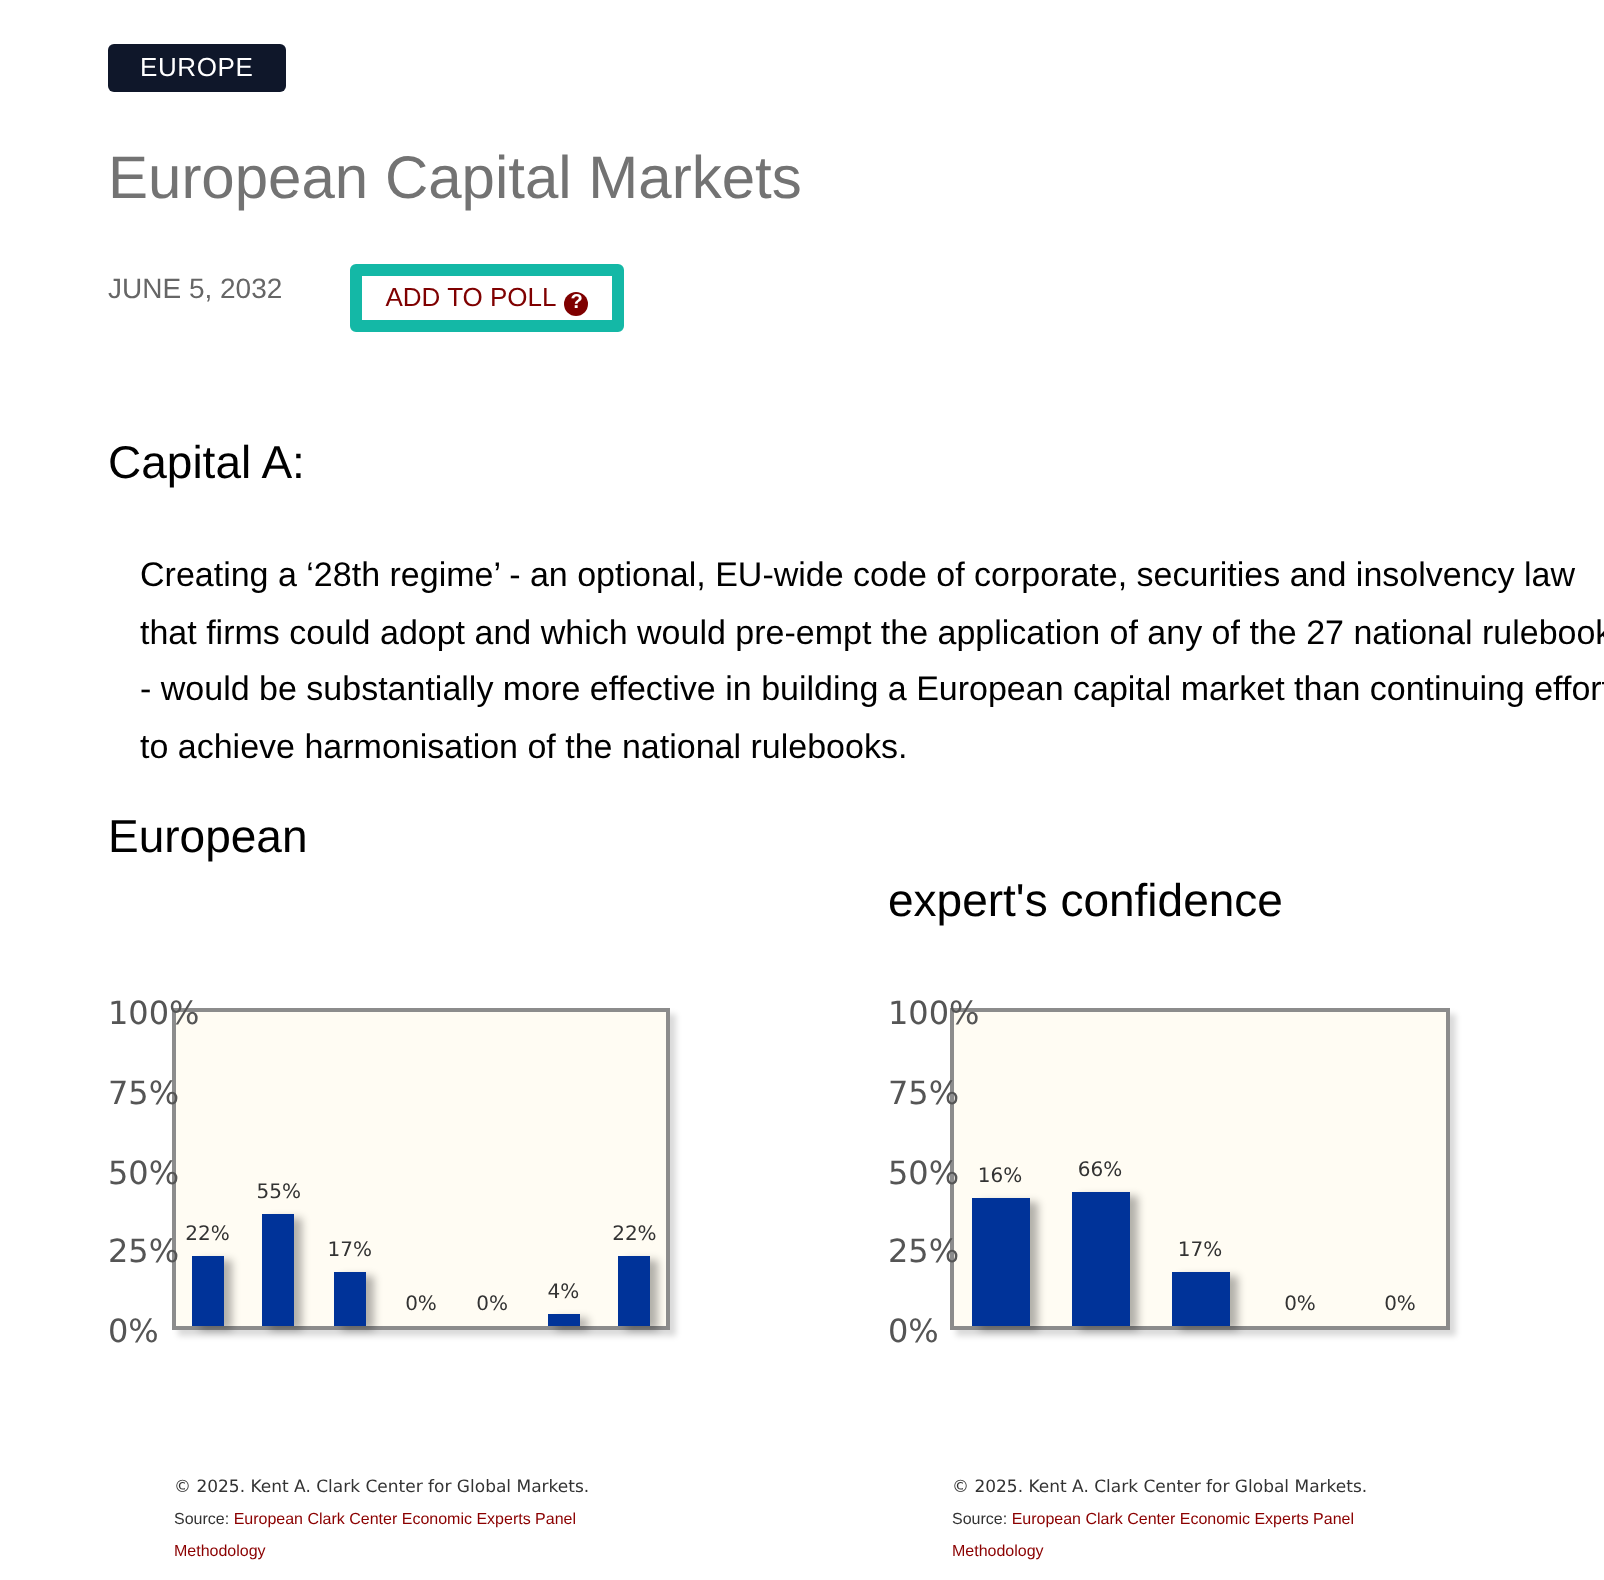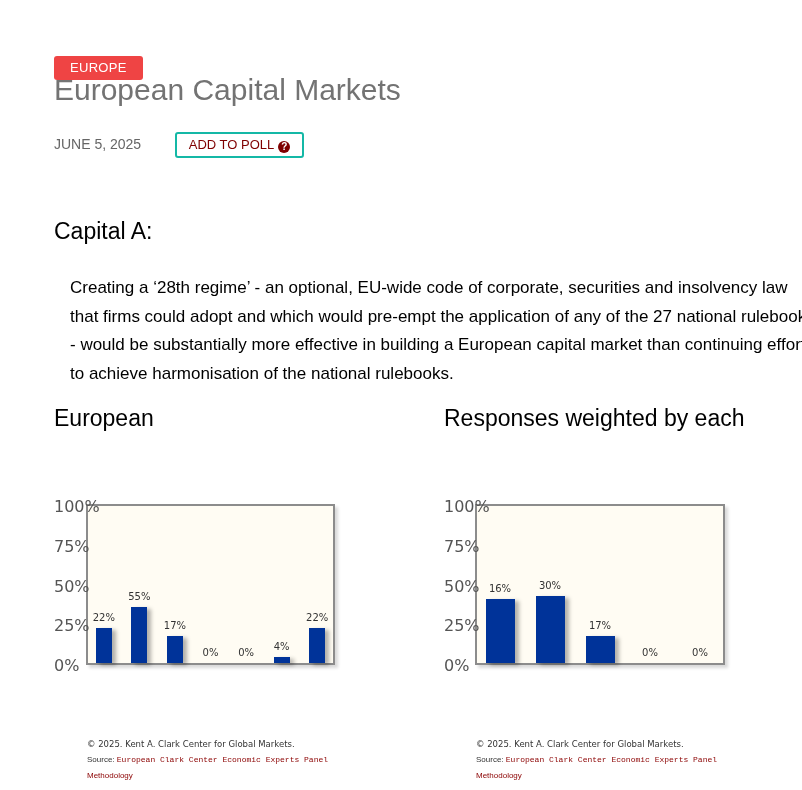--- a/index.html
+++ b/index.html
@@ -1,47 +1,47 @@
 <!DOCTYPE html>
 <html><head>
 <meta charset="utf-8">
 <style>
   html, body { margin:0; padding:0; background:#ffffff; }
   body { width:802px; height:790px; position:relative; overflow:hidden; font-family:"Liberation Sans", sans-serif; color:#000; }
-  .tag { position:absolute; left:54px; top:22px; height:24px; padding:0 16px; background:#ef4444; color:#fff; border-radius:3px; font-size:13px; line-height:24px; letter-spacing:0.3px;margin-top:34px; }
+  .tag { position:absolute; left:54px; top:22px; height:24px; padding:0 16px; background:#0f172a; color:#fff; border-radius:3px; font-size:13px; line-height:24px; letter-spacing:0.3px; }
   .title { position:absolute; left:54px; top:68px; font-size:30px; line-height:44px; color:#737373; margin:0; font-weight:normal; }
   .date { position:absolute; left:54px; top:136px; font-size:14px; color:#666; }
-  .addpoll { position:absolute; left:175px; top:132px; width:125px; height:22px; border:2px solid #14b8a6; border-radius:3px; background:#fff; color:#7f0000; font-size:13px; font-family:"Liberation Sans", sans-serif; line-height:22px; padding:0; text-align:center; box-sizing:content-box; }
+  .addpoll { position:absolute; left:175px; top:132px; width:125px; height:22px; border:6px solid #14b8a6; border-radius:3px; background:#fff; color:#7f0000; font-size:13px; font-family:"Liberation Sans", sans-serif; line-height:22px; padding:0; text-align:center; box-sizing:content-box; }
   .qmark { display:inline-block; width:12px; height:12px; border-radius:50%; background:#7f0000; color:#fff; font-size:10px; line-height:12px; text-align:center; font-weight:bold; margin-left:4px; vertical-align:-1px; }
   .qtitle { position:absolute; left:54px; top:218px; font-size:23px; margin:0; font-weight:normal; }
   .qtext { position:absolute; left:54px; top:258px; width:745px; font-size:17px; line-height:28.5px; margin:16px; }
   .resp-h { position:absolute; font-size:23px; line-height:32px; margin:0; font-weight:normal; }
   .chart { position:absolute; font-family:"DejaVu Sans", sans-serif; }
   .plot { position:absolute; background:#fffcf3; border:2px solid #8c8c8c; box-shadow:3px 3px 3px rgba(0,0,0,0.15); box-sizing:border-box; }
   .ytick { position:absolute; font-size:16px; color:#555; }
   .bar { position:absolute; background:#003399; box-shadow:4px 2px 4px rgba(0,0,0,0.3); }
   .blabel { position:absolute; font-size:10px; color:#333; width:40px; text-align:center; }
   .copy { position:absolute; font-size:8.5px; color:#333; font-family:"DejaVu Sans", sans-serif; }
   .src { position:absolute; font-size:8px; color:#333; font-family:"Liberation Sans", sans-serif; }
-  .src a, .meth { color:#8b0000; text-decoration:none;font-family:Liberation Mono, monospace; }
+  .src a, .meth { color:#8b0000; text-decoration:none; }
   .meth { position:absolute; font-size:8px; font-family:"Liberation Sans", sans-serif; }
 </style>
 </head>
 <body>
 
 <div class="tag">EUROPE</div>
 <h1 class="title">European Capital Markets</h1>
-<div class="date">JUNE 5, 2025</div>
+<div class="date">JUNE 5, 2032</div>
 <button class="addpoll"><span>ADD TO POLL</span><span class="qmark">?</span></button>
 
 <h2 class="qtitle">Capital A:</h2>
 <p class="qtext">Creating a ‘28th regime’ - an optional, EU-wide code of corporate, securities and insolvency law that firms could adopt and which would pre-empt the application of any of the 27 national rulebooks - would be substantially more effective in building a European capital market than continuing efforts to achieve harmonisation of the national rulebooks.</p>
 
 <h3 class="resp-h" style="left:54px;top:402px;">European</h3>
-<h3 class="resp-h" style="left:444px;top:402px;"><span>Responses weighted by each</span><br></h3>
+<h3 class="resp-h" style="left:444px;top:402px;"><br><span>expert's confidence</span></h3>
 
 <div id="chart0" class="chart" style="left:0;top:0;">
     <div class="plot" style="left: 86px; top: 504px; width: 249px; height: 161px;"></div>
     <div class="ytick" style="left: 54px; top: 497px;">100%</div>
     <div class="ytick" style="left: 54px; top: 536.75px;">75%</div>
     <div class="ytick" style="left: 54px; top: 576.5px;">50%</div>
     <div class="ytick" style="left: 54px; top: 616.25px;">25%</div>
     <div class="ytick" style="left: 54px; top: 656px;">0%</div>
     <div class="bar" style="left: 95.7857px; top: 628.02px; width: 16px; height: 34.98px;"></div>
     <div class="blabel" style="left: 83.7857px; top: 612.02px;">22%</div>
@@ -59,21 +59,21 @@
 <div id="chart1" class="chart" style="left:0;top:0;">
     <div class="plot" style="left: 475px; top: 504px; width: 250px; height: 161px;"></div>
     <div class="ytick" style="left: 444px; top: 497px;">100%</div>
     <div class="ytick" style="left: 444px; top: 536.75px;">75%</div>
     <div class="ytick" style="left: 444px; top: 576.5px;">50%</div>
     <div class="ytick" style="left: 444px; top: 616.25px;">25%</div>
     <div class="ytick" style="left: 444px; top: 656px;">0%</div>
     <div class="bar" style="left: 485.5px; top: 599.4px; width: 29px; height: 63.6px;"></div>
     <div class="blabel" style="left: 480px; top: 583.4px;">16%</div>
     <div class="bar" style="left: 535.5px; top: 596.22px; width: 29px; height: 66.78px;"></div>
-    <div class="blabel" style="left: 530px; top: 580.22px;">30%</div>
+    <div class="blabel" style="left: 530px; top: 580.22px;">66%</div>
     <div class="bar" style="left: 585.5px; top: 635.97px; width: 29px; height: 27.03px;"></div>
     <div class="blabel" style="left: 580px; top: 619.97px;">17%</div>
     <div class="blabel" style="left: 630px; top: 647px;">0%</div>
     <div class="blabel" style="left: 680px; top: 647px;">0%</div>
   </div>
 
 <div class="copy" style="left:87px;top:739px;">© 2025. Kent A. Clark Center for Global Markets.</div>
 <div class="src" style="left:87px;top:755px;"><span>Source:</span> <a>European Clark Center Economic Experts Panel</a></div>
 <a class="meth" style="left:87px;top:771px;">Methodology</a>
 

